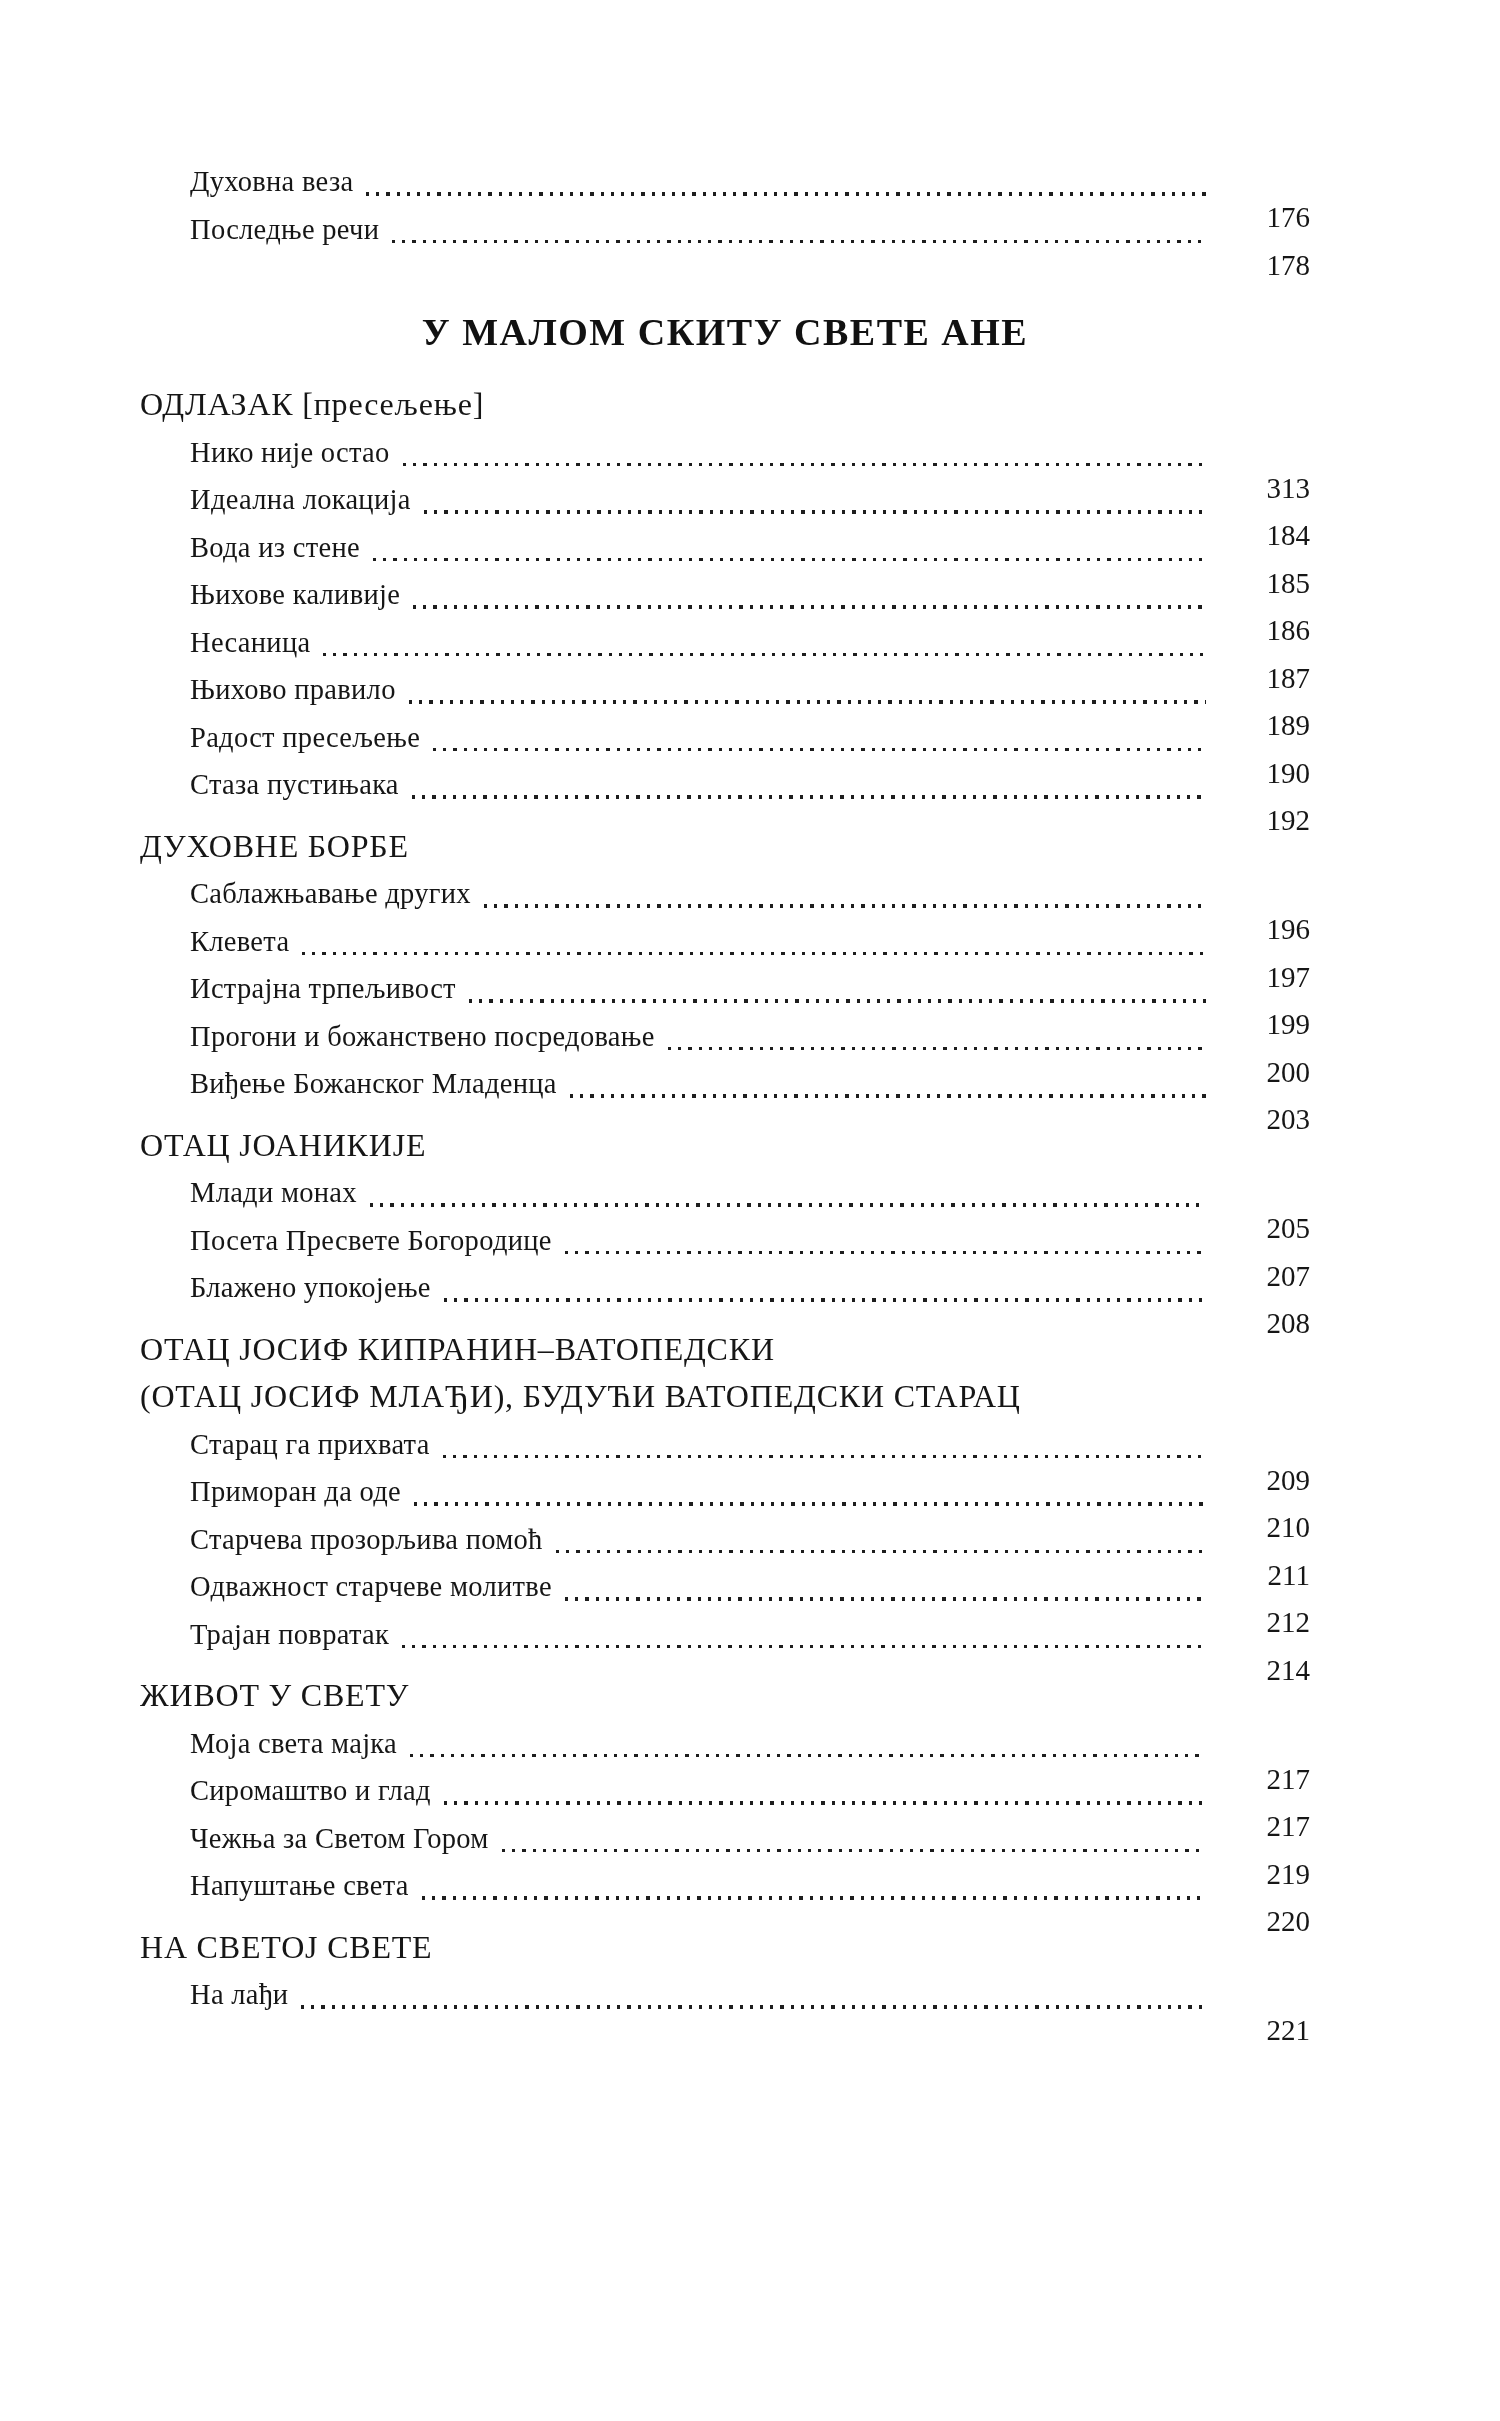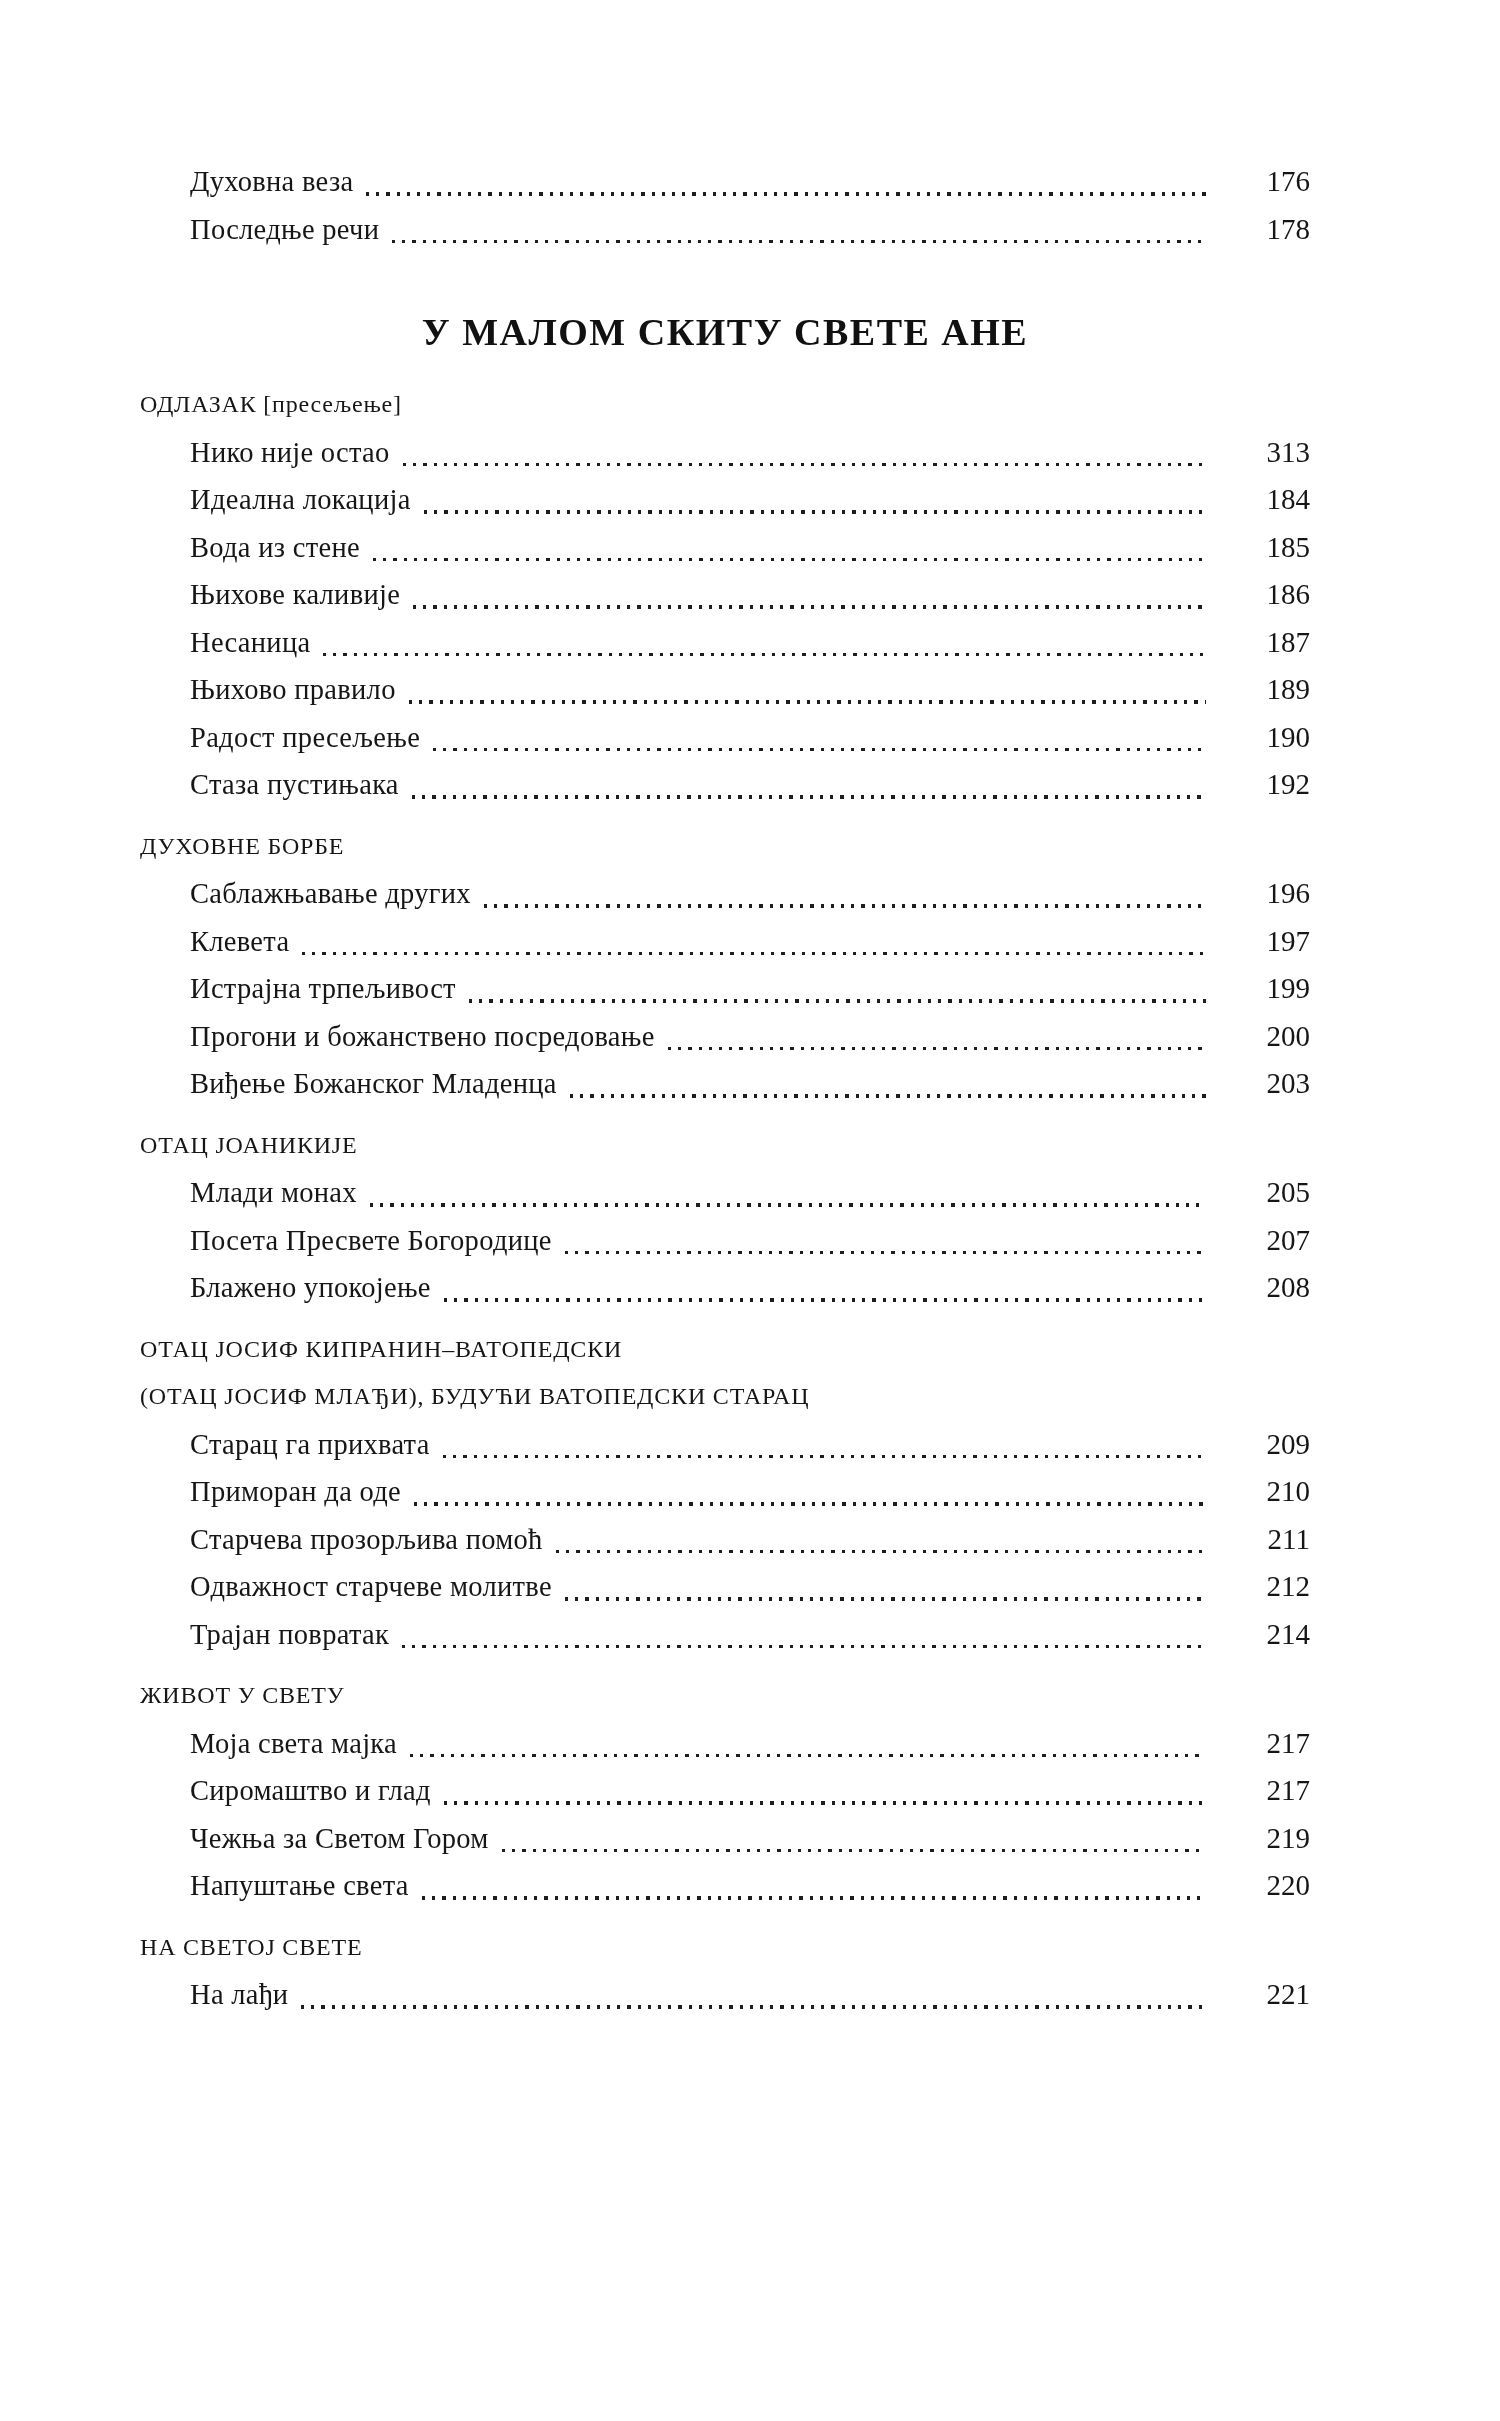--- a/index.html
+++ b/index.html
@@ -35,25 +35,26 @@
     content:"";
     position:absolute;
     left:13px; right:26px; bottom:10px;
     height:3.4px;
     background-image:repeating-linear-gradient(to right,#1d1d1d 0 3.2px,transparent 3.2px 10.2px);
   }
   .num{
     min-width:78px;
     text-align:right;
     font-size:29px;
+    margin-top:36px;
   }
   
   .sec-heading{
     margin-top:14px;
-    font-size:24px;
+    font-size:32px;
     letter-spacing:0.8px;
   }
   .sec-line{ line-height:47.5px; }
   
   .part-title{
     text-align:center;
     font-weight:bold;
     color:#111111;
   }
   .part-title.medium{

